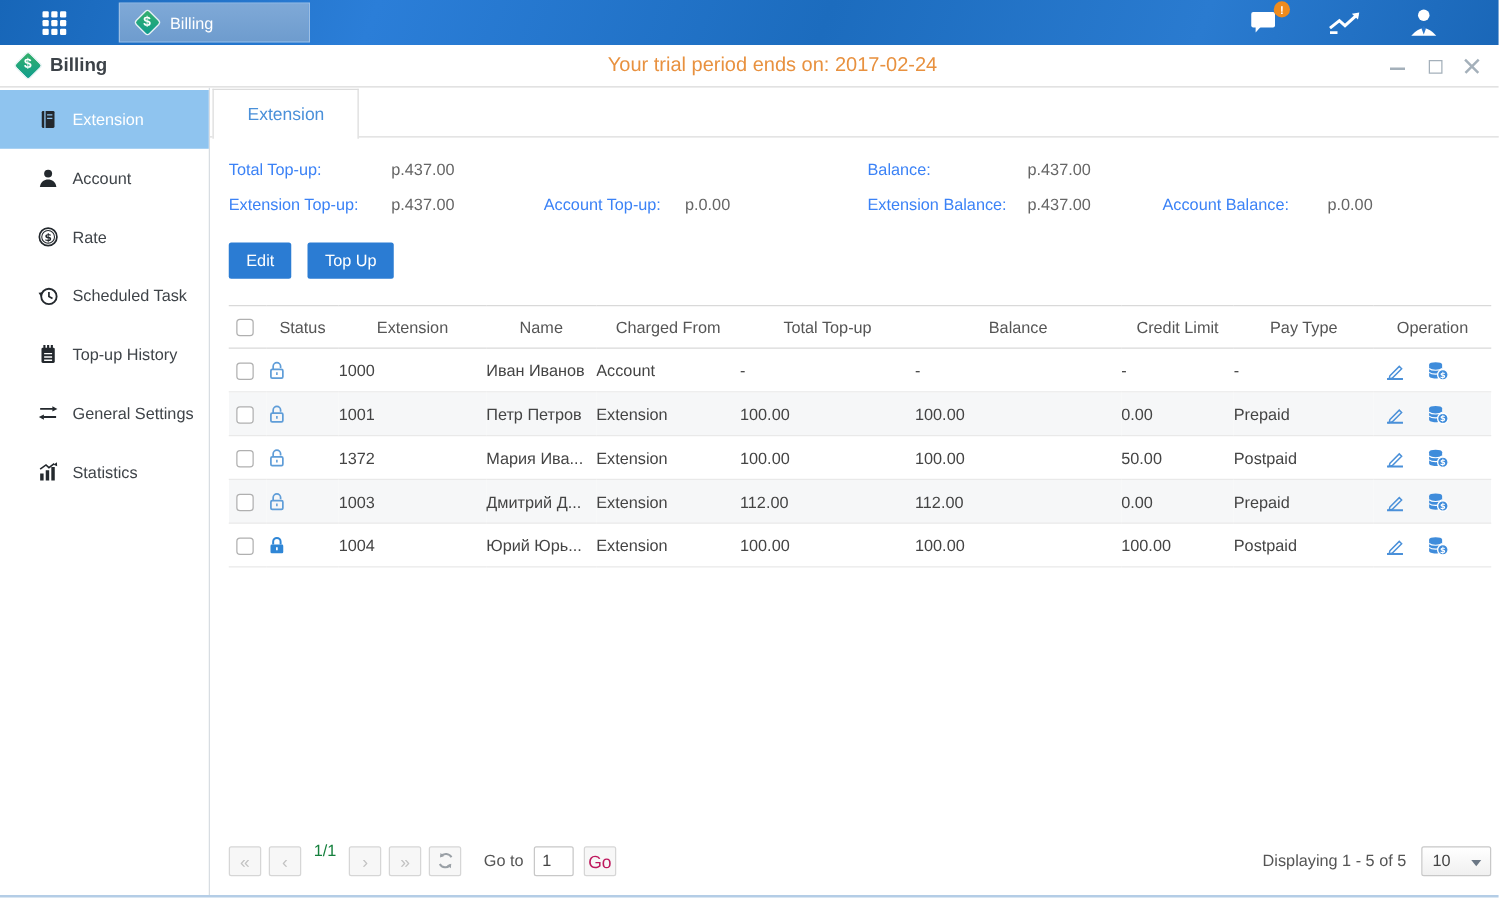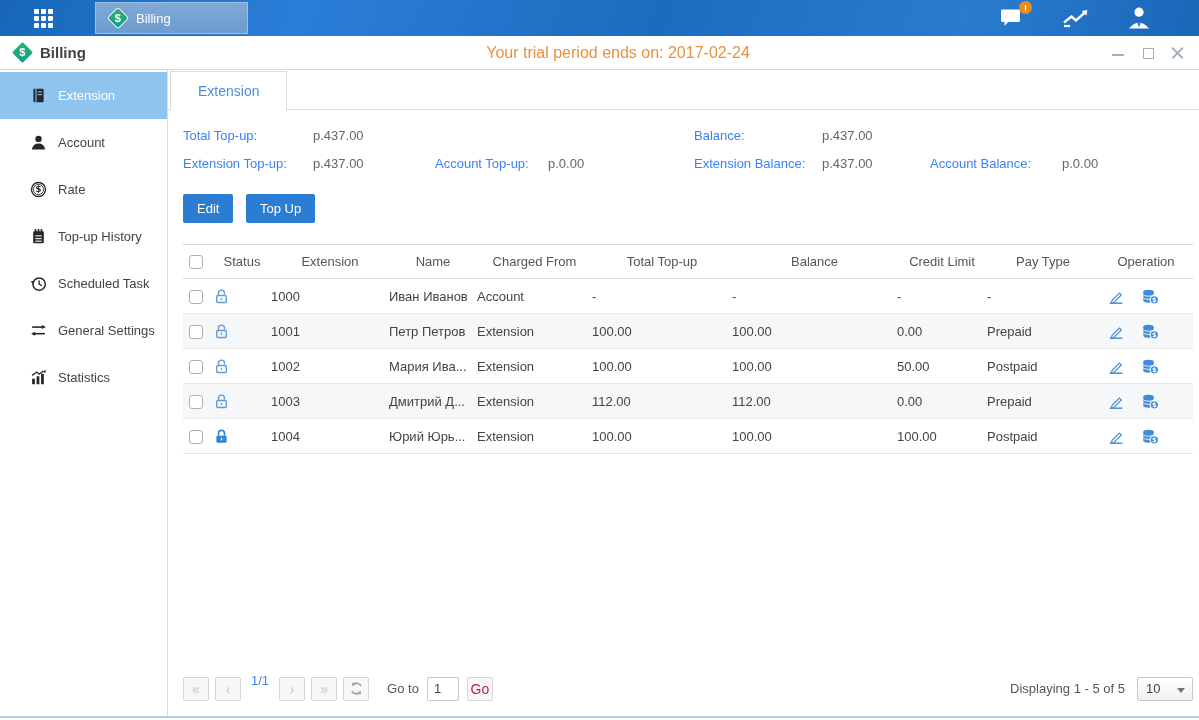--- a/index.html
+++ b/index.html
@@ -65,21 +65,21 @@
   .ic16{width:17px;height:17px;vertical-align:middle;}
   .op-icon{display:inline-block;width:18px;height:17px;margin:0 8px;cursor:pointer;vertical-align:middle;}
   .op-icon svg{width:100%;height:100%;}
   .status-cell span{display:none;width:17px;height:17px;cursor:pointer;}
   .status-cell.status-unlocked .icon-lock-open{display:inline-block;}
   .status-cell.status-locked .icon-lock-closed{display:inline-block;}
 
   
   .pagination{position:absolute;left:15px;right:15px;bottom:12px;display:flex;align-items:center;color:#555;}
   .pg-btn{min-width:26px;height:24px;border:1px solid #d6d6d6;background:#f7f7f7;border-radius:2px;display:flex;align-items:center;justify-content:center;color:#c2c2c2;font-size:14px;margin-right:6px;cursor:pointer;}
-  .pg-label{margin:0 10px 16px 4px;color:#3b82f6;}
+  .pg-label{margin:0 10px 16px 4px;color:#15803d;}
   .goto-label{margin:0 8px 0 12px;}
   .goto-input{width:32px;height:24px;border:1px solid #c8c8c8;border-radius:2px;font-size:13px;padding-left:6px;color:#444;font-family:inherit;}
   .go-btn{margin-left:8px;}
   .pg-right{margin-left:auto;display:flex;align-items:center;gap:12px;}
   .page-size{width:56px;height:24px;border:1px solid #c8c8c8;border-radius:2px;background:linear-gradient(#fff,#f0f0f0);display:flex;align-items:center;padding:0 8px;cursor:pointer;position:relative;color:#444;}
   .caret{position:absolute;right:7px;top:10px;width:0;height:0;border-left:4px solid transparent;border-right:4px solid transparent;border-top:5px solid #6b7785;}
 </style>
 </head>
 <body>
 
@@ -191,37 +191,37 @@
     <div class="side-item">
       <svg class="sic" viewBox="0 0 16 16">
         <circle cx="8" cy="8" r="6.6" fill="none" stroke="#23282d" stroke-width="1.3"></circle>
         <circle cx="8" cy="8" r="4.8" fill="none" stroke="#23282d" stroke-width="0.8"></circle>
         <text x="8" y="10.8" text-anchor="middle" font-size="8" font-weight="bold" fill="#23282d" font-family="DejaVu Sans, sans-serif">$</text>
       </svg>
       <span>Rate</span>
     </div>
     <div class="side-item">
       <svg class="sic" viewBox="0 0 16 16">
+        <circle cx="8.6" cy="8.6" r="5.8" fill="none" stroke="#23282d" stroke-width="1.4"></circle>
+        <path d="M8.6 5.2v3.4l2.7 1.5" fill="none" stroke="#23282d" stroke-width="1.3"></path>
+        <polygon points="0.8,5.8 4.4,5.4 2.5,8.6" fill="#23282d"></polygon>
+      </svg>
+      <span>Scheduled Task</span>
+    </div>
+    <div class="side-item">
+      <svg class="sic" viewBox="0 0 16 16">
         <rect x="3" y="3" width="10" height="11.4" rx="1" fill="#23282d"></rect>
         <line x1="5.2" y1="1" x2="5.2" y2="4" stroke="#23282d" stroke-width="1.6"></line>
         <line x1="8" y1="1" x2="8" y2="4" stroke="#23282d" stroke-width="1.6"></line>
         <line x1="10.8" y1="1" x2="10.8" y2="4" stroke="#23282d" stroke-width="1.6"></line>
         <line x1="5" y1="7.4" x2="11" y2="7.4" stroke="#fff" stroke-width="1"></line>
         <line x1="5" y1="10" x2="11" y2="10" stroke="#fff" stroke-width="1"></line>
         <line x1="5" y1="12.4" x2="11" y2="12.4" stroke="#fff" stroke-width="1"></line>
       </svg>
       <span>Top-up History</span>
-    </div>
-    <div class="side-item">
-      <svg class="sic" viewBox="0 0 16 16">
-        <circle cx="8.6" cy="8.6" r="5.8" fill="none" stroke="#23282d" stroke-width="1.4"></circle>
-        <path d="M8.6 5.2v3.4l2.7 1.5" fill="none" stroke="#23282d" stroke-width="1.3"></path>
-        <polygon points="0.8,5.8 4.4,5.4 2.5,8.6" fill="#23282d"></polygon>
-      </svg>
-      <span>Scheduled Task</span>
     </div>
     <div class="side-item">
       <svg class="sic" viewBox="0 0 16 16">
         <line x1="2" y1="4.8" x2="11.6" y2="4.8" stroke="#23282d" stroke-width="1.5"></line>
         <polygon points="15,4.8 11.2,2.9 11.2,6.7" fill="#23282d"></polygon>
         <line x1="14" y1="11" x2="4.4" y2="11" stroke="#23282d" stroke-width="1.5"></line>
         <polygon points="1,11 4.8,9.1 4.8,12.9" fill="#23282d"></polygon>
       </svg>
       <span>General Settings</span>
     </div>
@@ -347,21 +347,21 @@
             </td>
           </tr>
           <tr>
             <td class="c-check"><span class="checkbox"></span></td>
             <td class="status-cell status-unlocked">
               <span class="icon-lock-open"><svg class="ic16">
                     <use href="#i-lock-open"></use>
                   </svg></span>
               
             </td>
-            <td>1002</td>
+            <td>1372</td>
             <td>Мария Ива...</td>
             <td>Extension</td>
             <td>100.00</td>
             <td>100.00</td>
             <td>50.00</td>
             <td>Postpaid</td>
             <td>
               <span class="op-icon"><svg>
                     <use href="#i-pencil"></use>
                   </svg></span><span class="op-icon"><svg>

